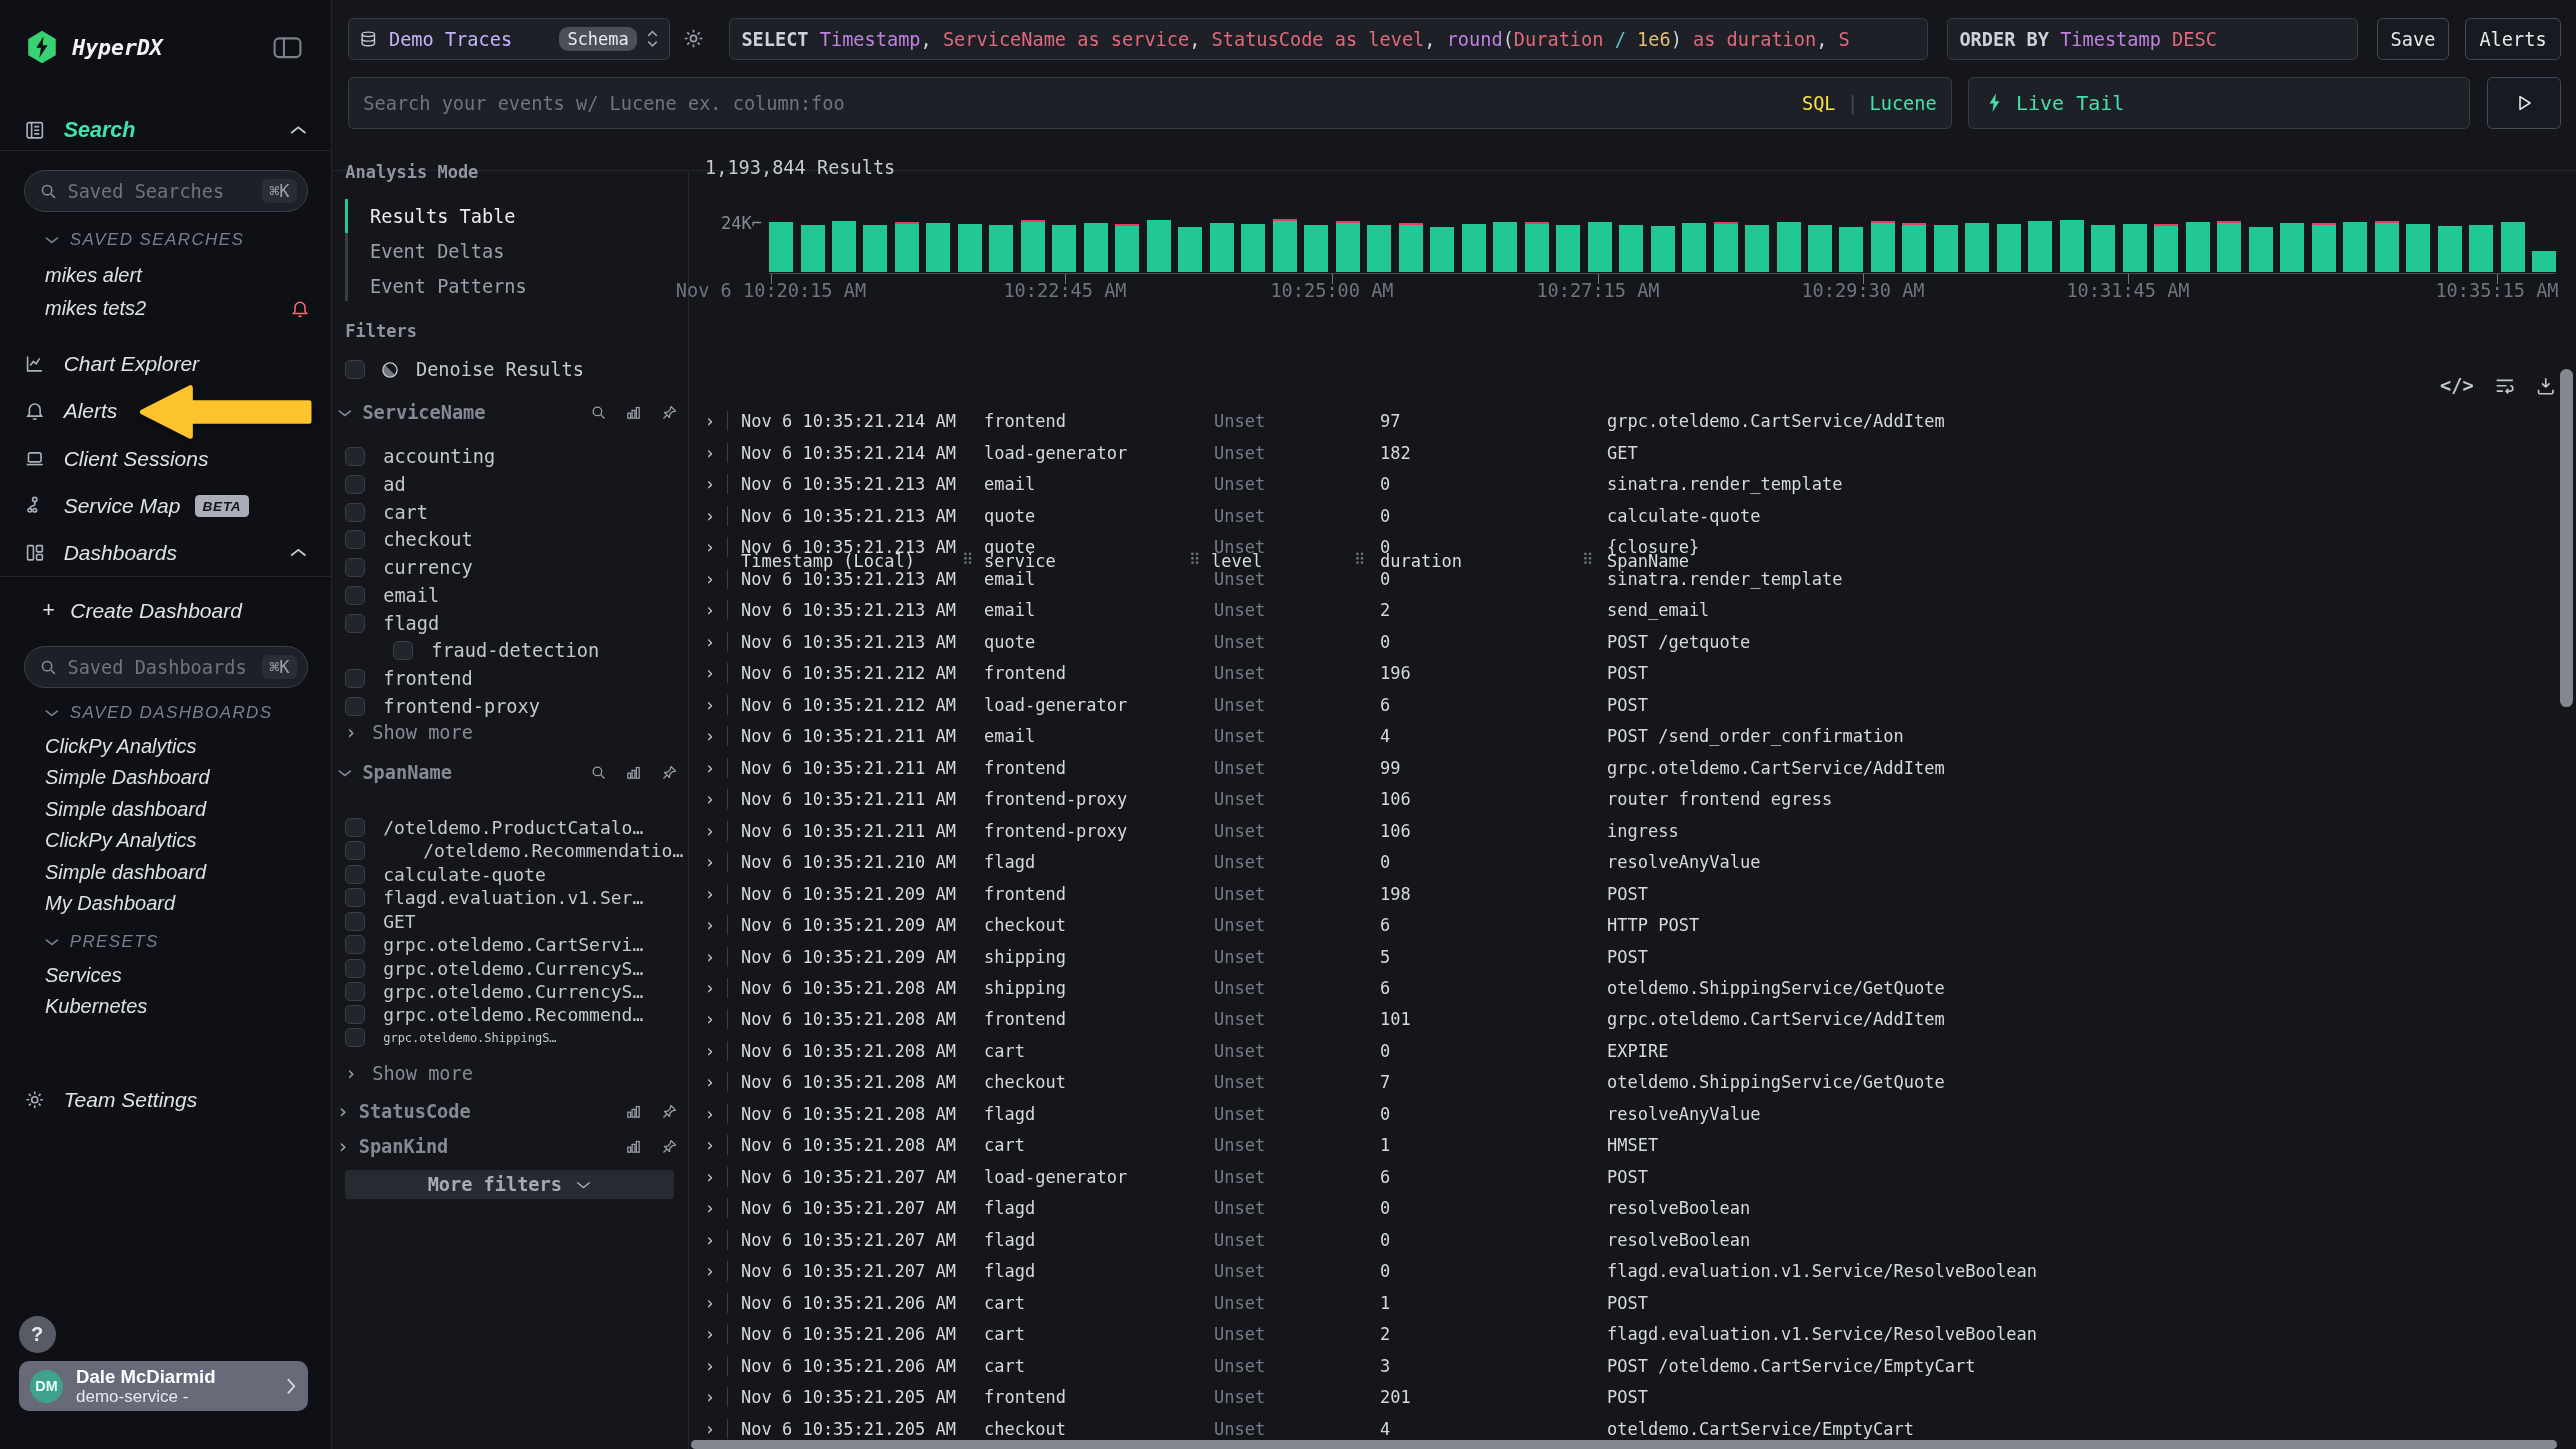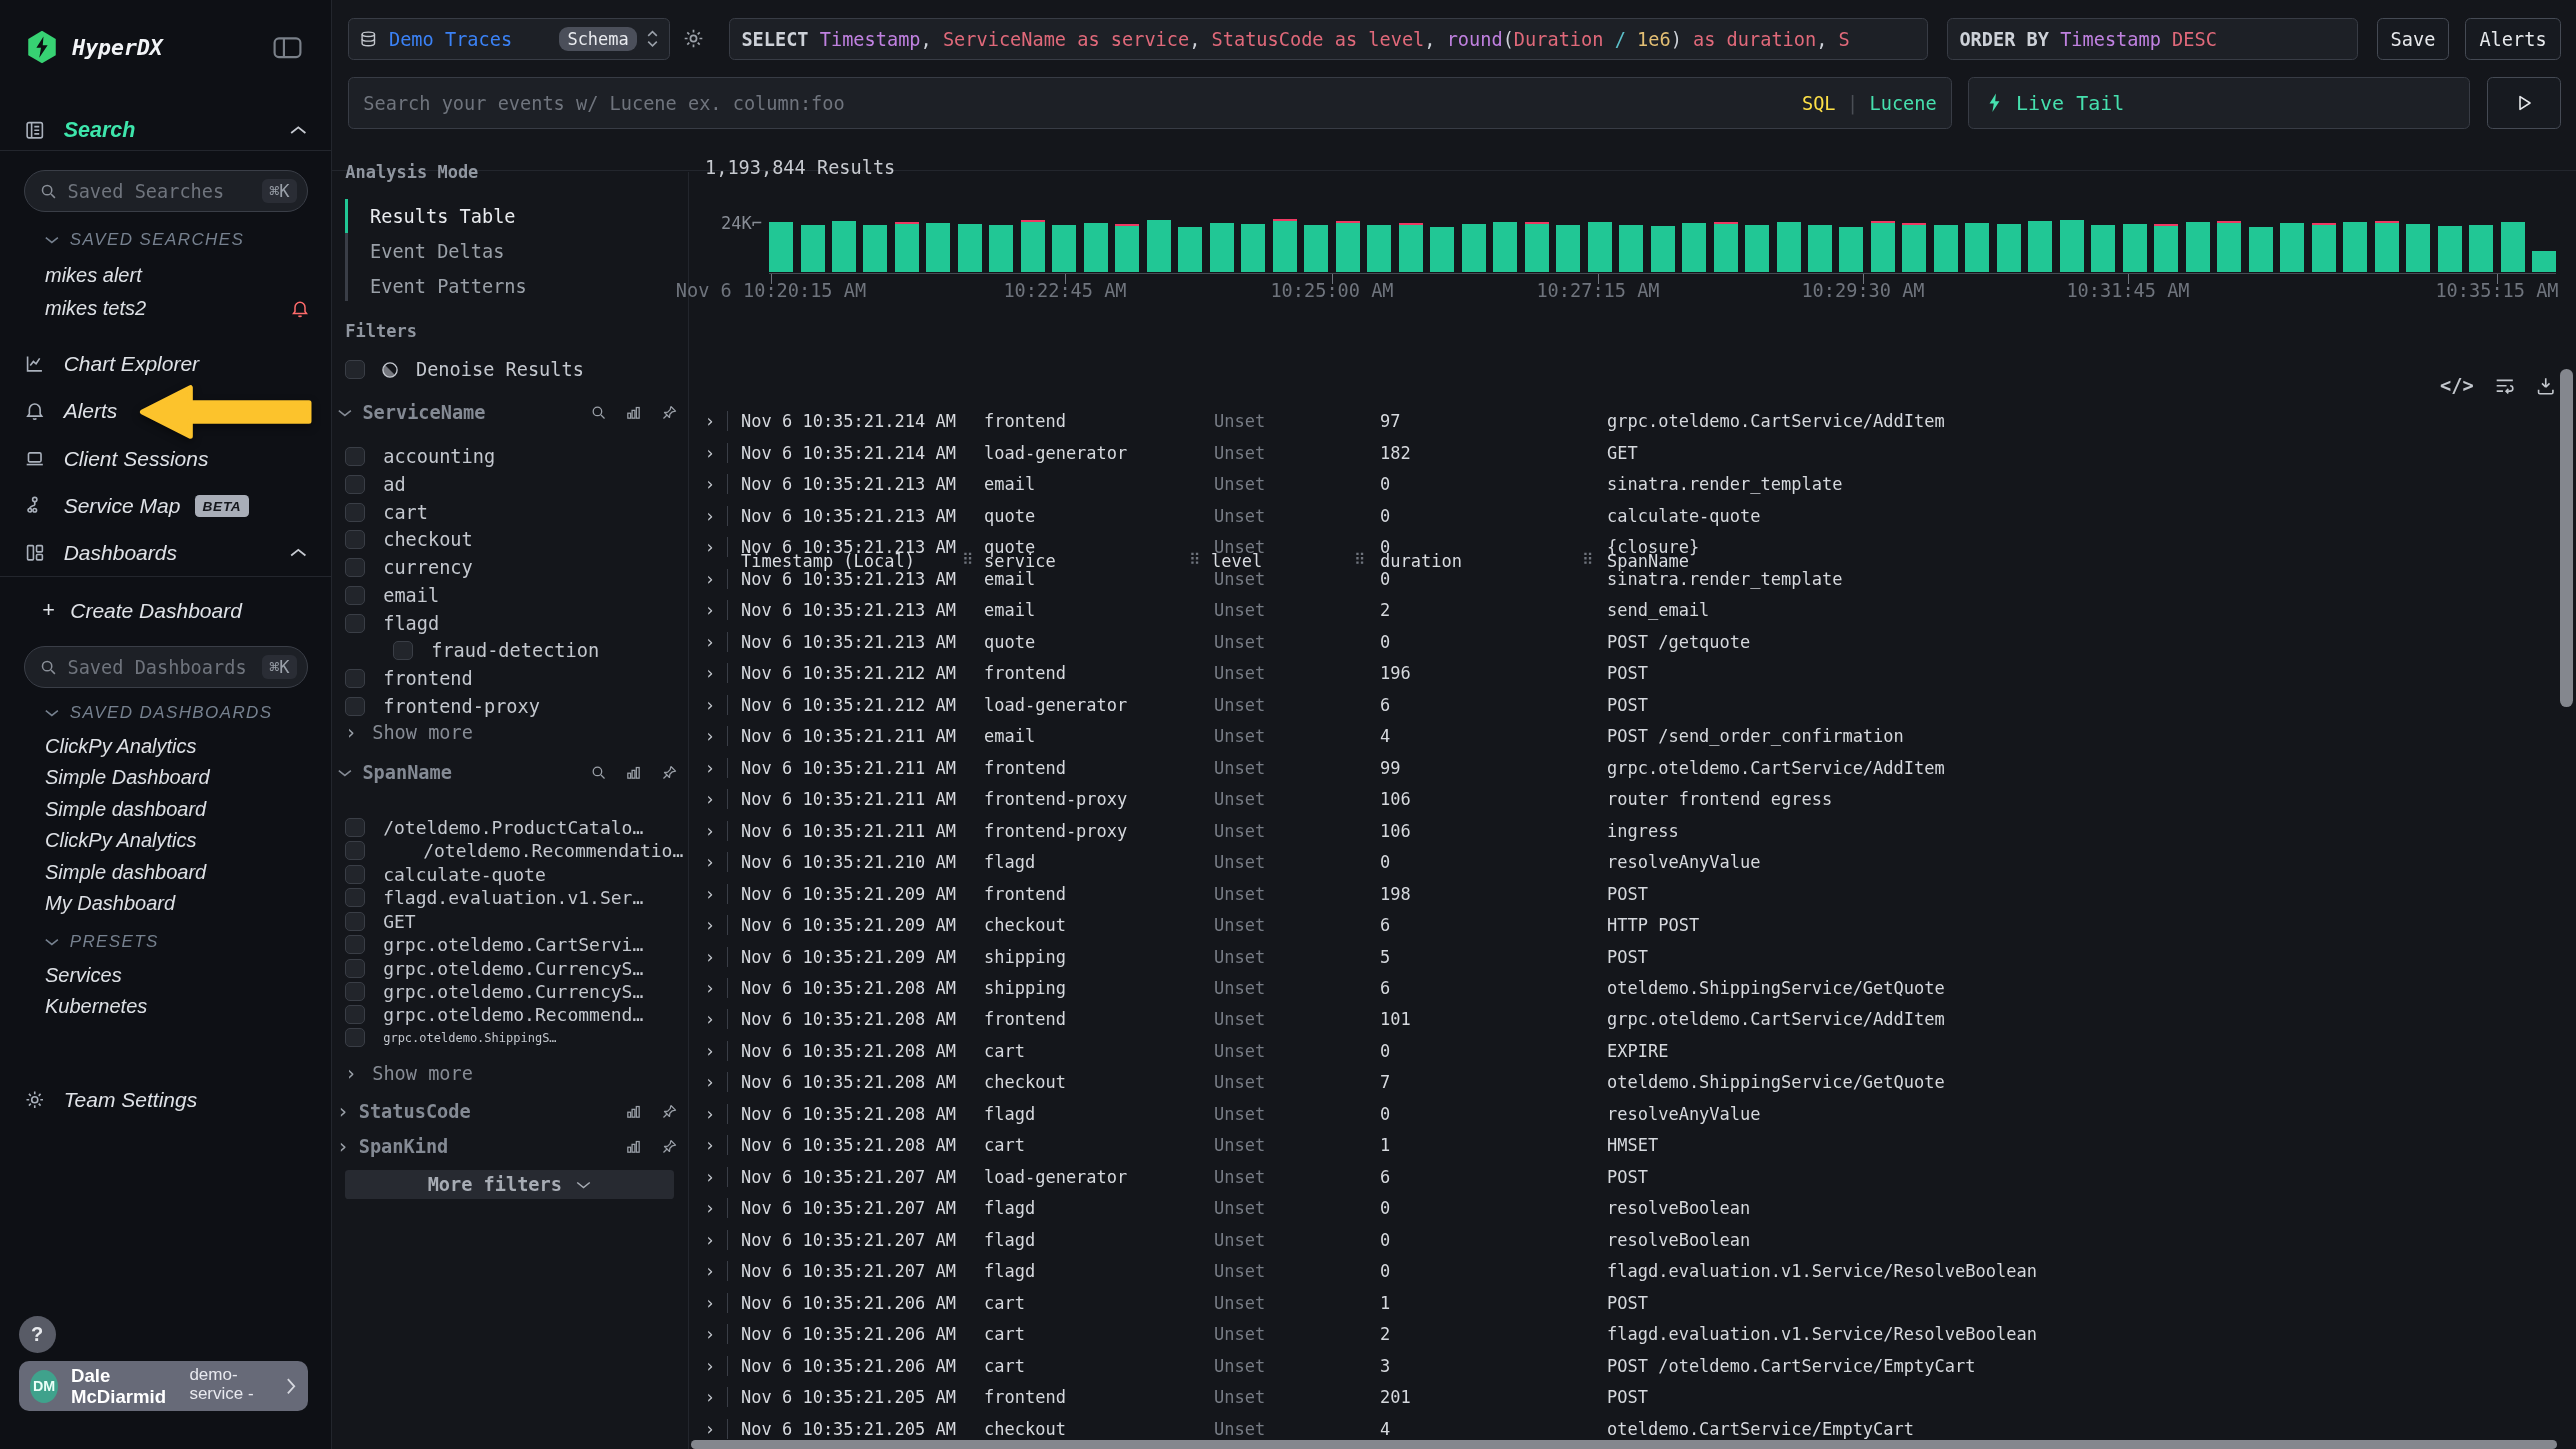--- a/index.html
+++ b/index.html
@@ -267,40 +267,40 @@
   </div>
 
   <div id="help-bubble">
       <span>?</span>
     </div>
 
   <div id="user-card">
     <span id="avatar">
         <span>DM</span>
       </span>
-    <span style="margin-left:13px;display:flex;flex-direction:row;line-height:1.15;">
+    <span style="margin-left:13px;display:flex;flex-direction:column;line-height:1.15;">
       <span class="sans" style="color:#ffffff;font-size:18.6px;font-weight:bold;">Dale McDiarmid</span>
       <span class="sans" style="color:#e8e9ef;font-size:17px;">demo-service -</span>
     </span>
     <span style="margin-left:auto;">
       <svg width="11.4" height="18.6" viewBox="0 0 16 26" fill="none" stroke="#d6d8df" stroke-width="2.5">
           <polyline points="4,3 13,13 4,23"></polyline>
         </svg>
     </span>
   </div>
 </div>
 
 <div>
   <div class="box abs" style="left:348px;top:18px;width:322px;height:42px;padding:0 10px;">
     <svg width="18.6" height="18.6" viewBox="0 0 24 24" fill="none" stroke="#c3c7cd" stroke-width="1.8">
         <ellipse cx="12" cy="5.5" rx="8" ry="2.8"></ellipse>
         <path d="M4 5.5v6c0 1.6 3.6 2.8 8 2.8s8-1.2 8-2.8v-6"></path>
         <path d="M4 11.5v6c0 1.6 3.6 2.8 8 2.8s8-1.2 8-2.8v-6"></path>
       </svg>
-    <span style="color:#3b82f6;font-size:18.6px;margin-left:11.4px;">Demo Traces</span>
+    <span style="color:#c4b5fd;font-size:18.6px;margin-left:11.4px;">Demo Traces</span>
     <span style="margin-left:auto;background:#4b4f5a;color:#e9ebef;font-size:17px;border-radius:9px;padding:2.1px 8.6px;">Schema</span>
     <span style="margin-left:8.6px;">
       <svg width="13" height="21.5" viewBox="0 0 18 30" fill="none" stroke="#9aa0a9" stroke-width="2.2">
           <polyline points="3,11 9,5 15,11"></polyline>
           <polyline points="3,19 9,25 15,19"></polyline>
         </svg>
     </span>
   </div>
 
   <span class="abs" style="left:682px;top:27px;">

